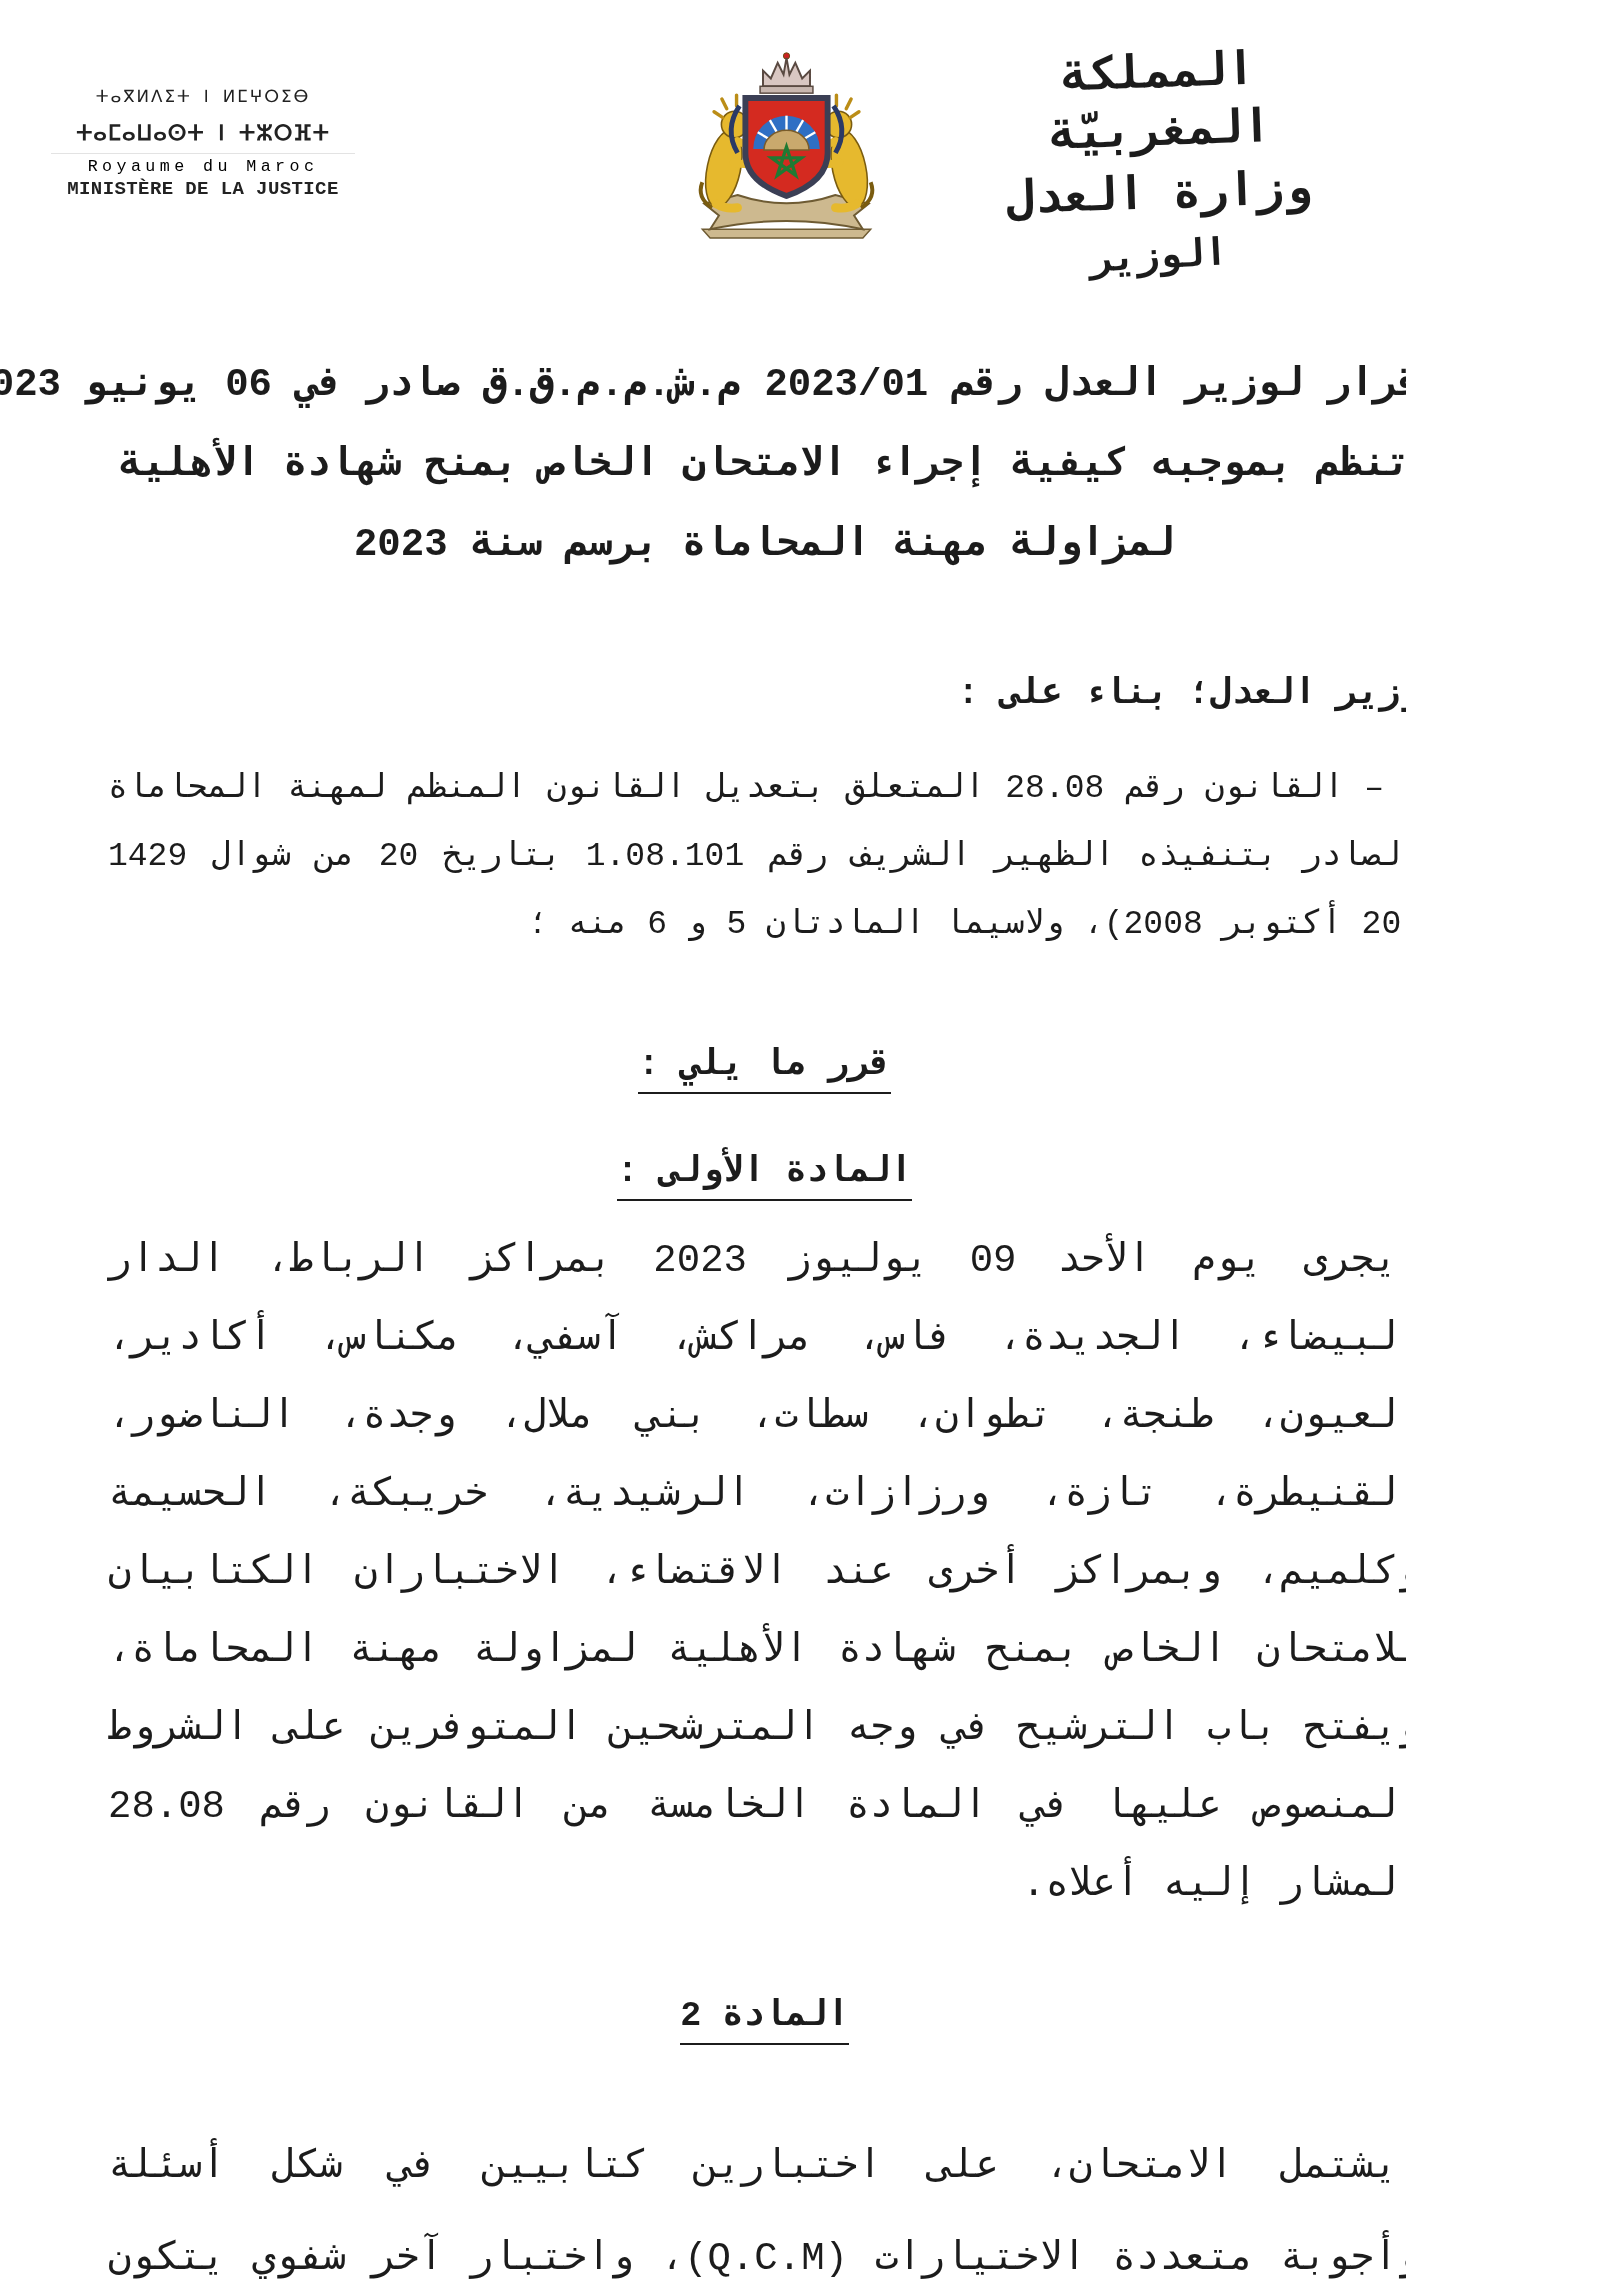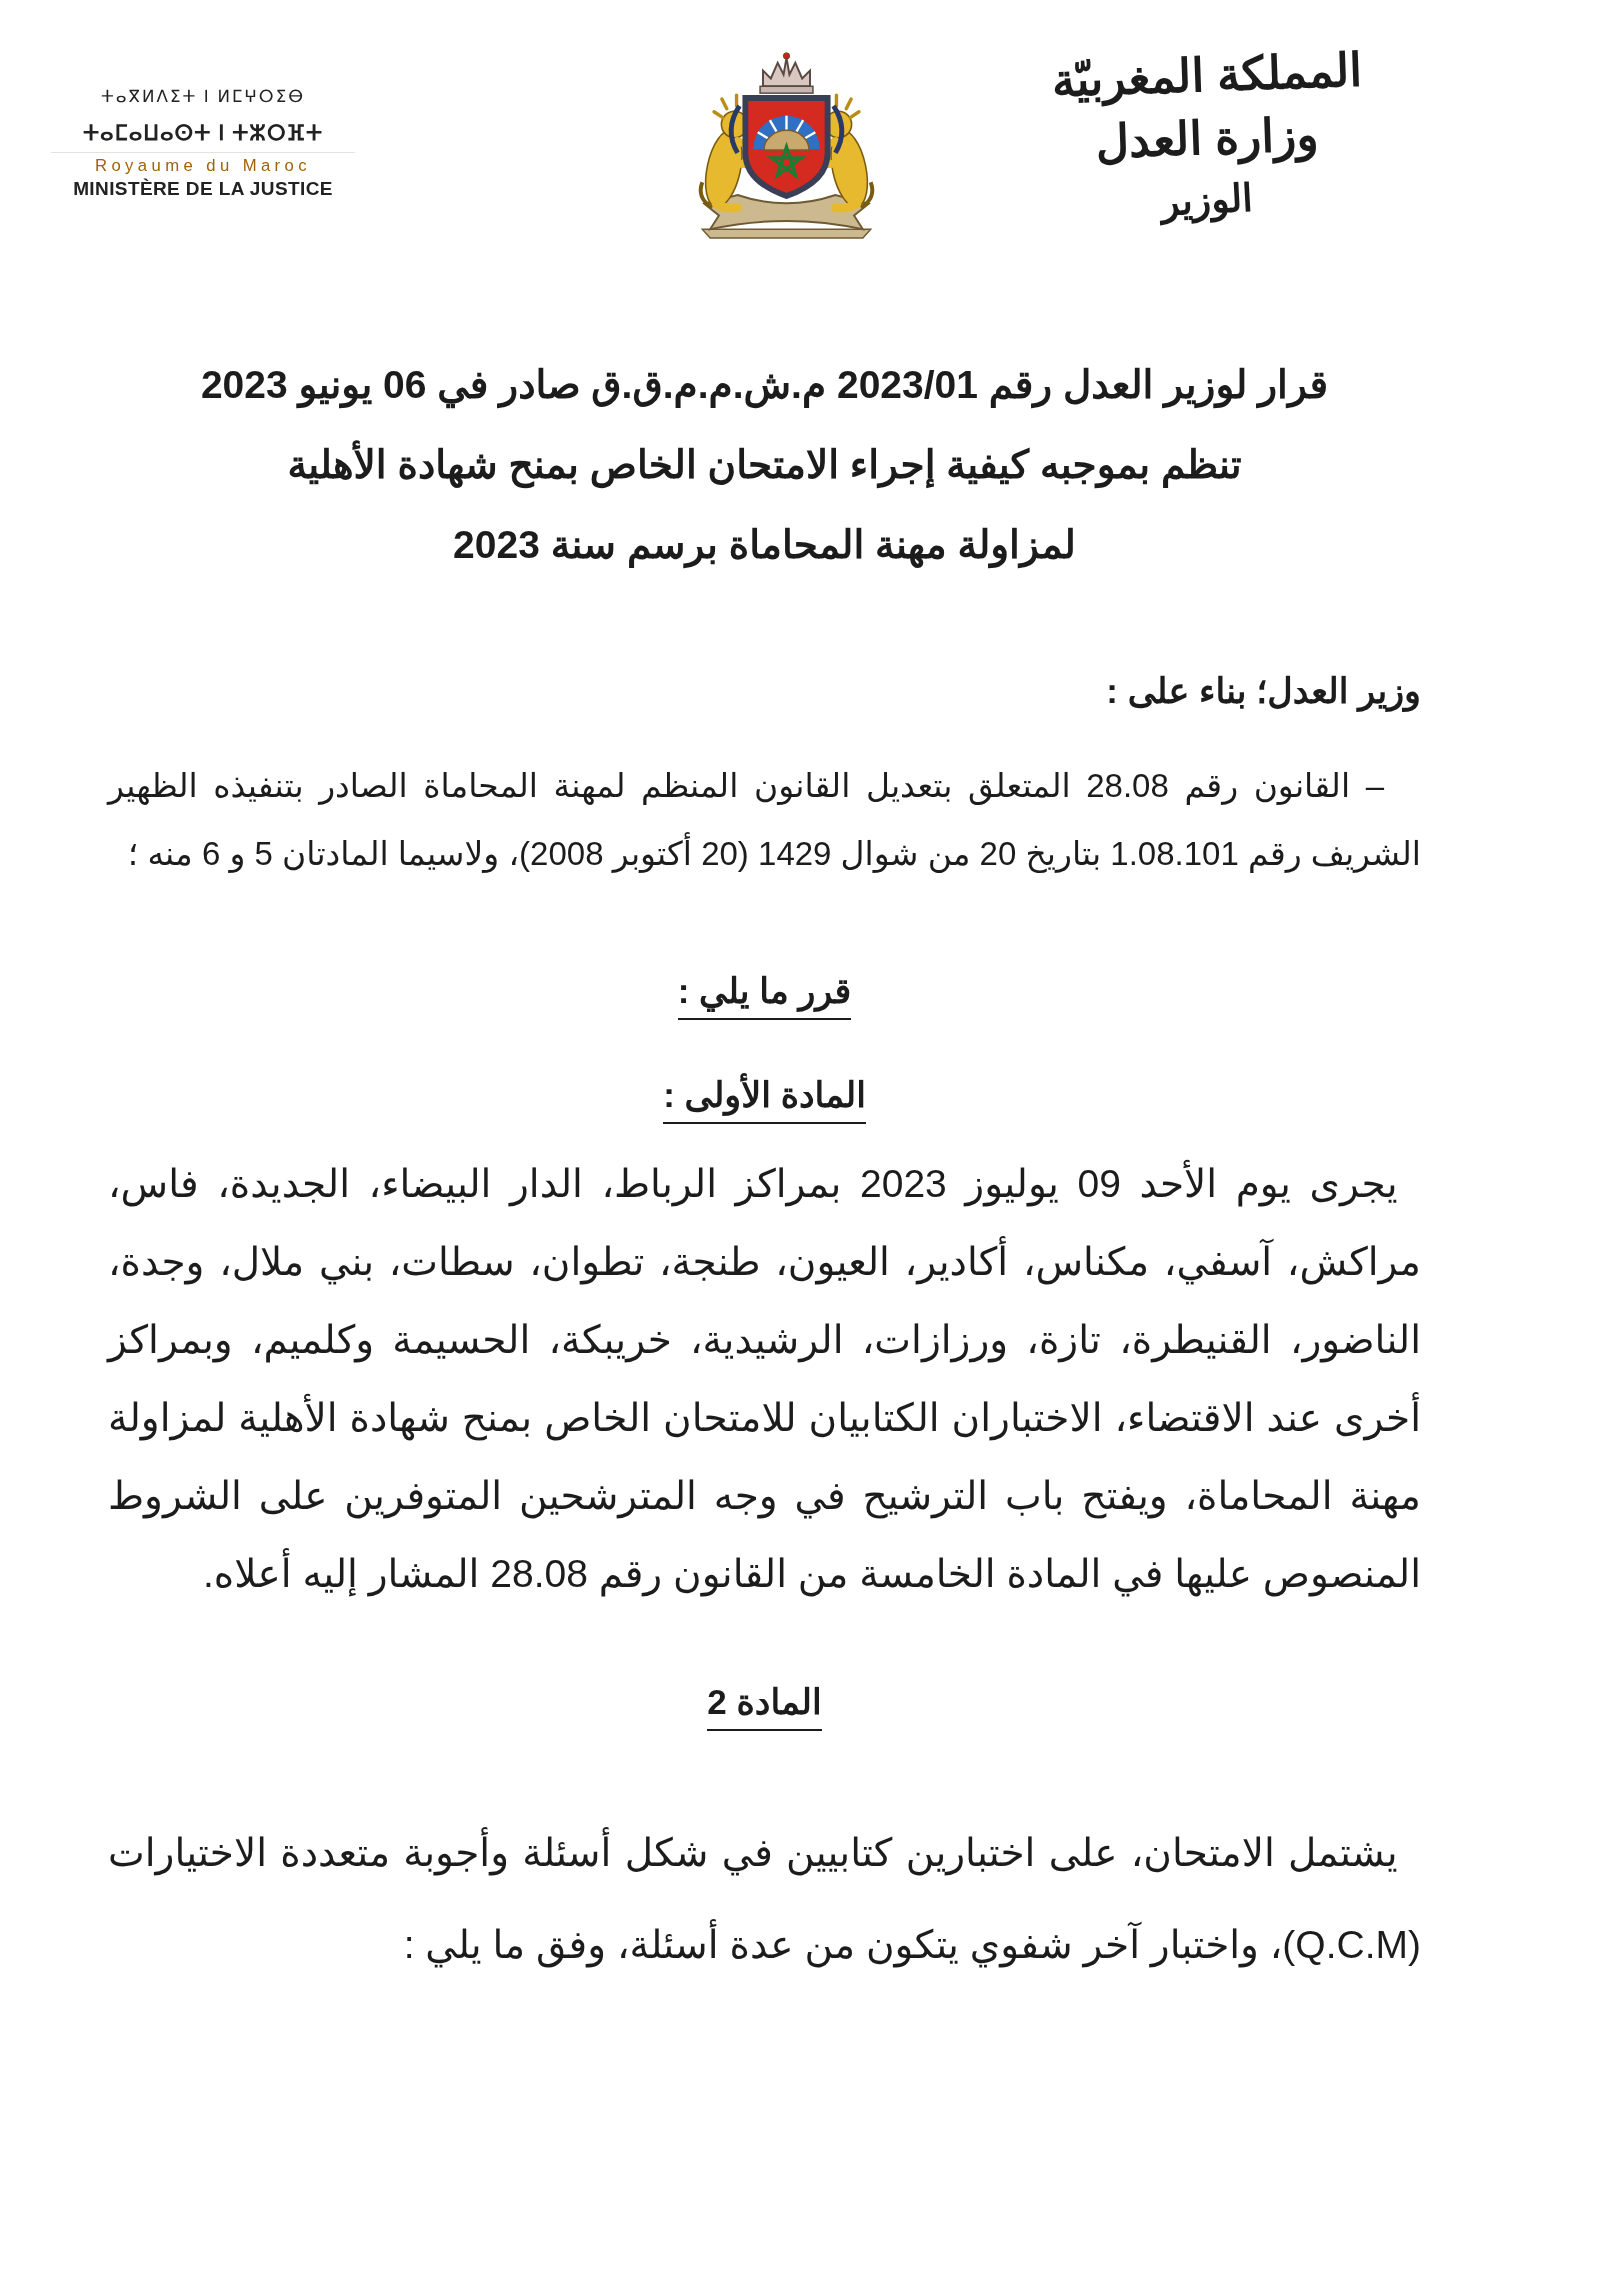--- a/index.html
+++ b/index.html
@@ -1,38 +1,37 @@
 <!DOCTYPE html>
 <html lang="ar"><head>
 <meta charset="utf-8">
 <style>
   html, body { margin: 0; padding: 0; background: #ffffff; }
   .page {
     position: relative;
     width: 1406px;
     height: 2292px;
     background: #ffffff;
-    font-family: Liberation Sans, sans-serif;
+    font-family: Liberation Mono, monospace;
     color: #1c1c1c;
     overflow: hidden;
-    padding-left: 48px;
   }
 
   
   .header-left {
     position: absolute;
     left: 51px;
     top: 86px;
     width: 304px;
     text-align: center;
     color: #222;
   }
   .tifinagh-1 { font-size: 16.7px; letter-spacing: 2px; white-space: nowrap; }
   .tifinagh-2 { font-size: 21px; font-weight: bold; letter-spacing: 1px; margin-top: 14px; white-space: nowrap; }
-  .royaume    { font-size: 16.7px; letter-spacing: 4.4px; margin-top: 6.9px; color: #a16207; white-space: nowrap; border-top: 1px solid #e3e3e3; padding-top: 2.9px;}
+  .royaume    { font-size: 16.7px; letter-spacing: 4.4px; margin-top: 6.9px; color: #000000; white-space: nowrap; border-top: 1px solid #e3e3e3; padding-top: 2.9px;}
   .ministere  { font-size: 19px; font-weight: bold; letter-spacing: 0.4px; margin-top: 2px; white-space: nowrap; }
 
   .emblem { position: absolute; left: 669px; top: 49px; width: 235px; height: 196px; }
 
   .header-right {
     position: absolute;
     right: 61px;
     top: 47px;
     width: 372px;
     text-align: center;

